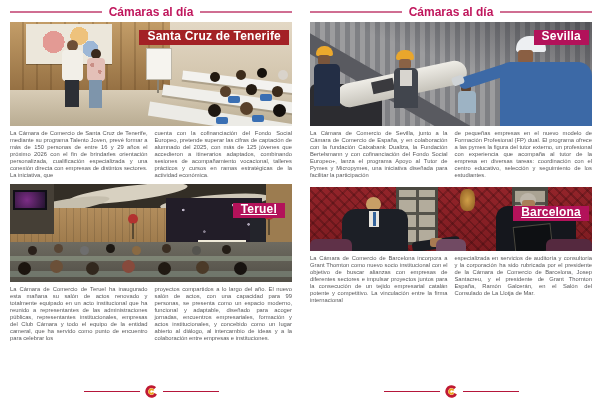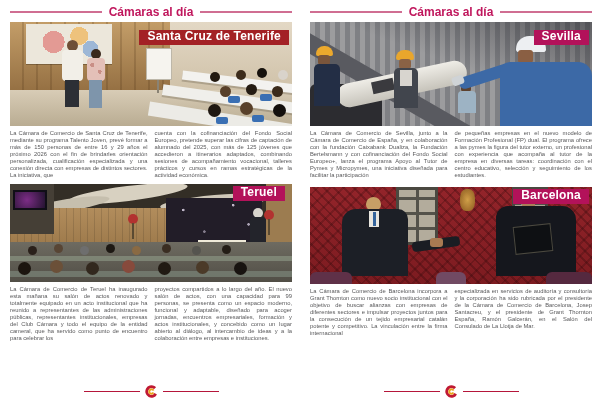--- a/index.html
+++ b/index.html
@@ -6,26 +6,26 @@
   body{width:600px;height:406px;background:#ffffff;font-family:"Liberation Sans",sans-serif;overflow:hidden;-webkit-font-smoothing:antialiased;}
   .spread{display:flex;width:600px;height:406px;}
   .page{position:relative;width:300px;height:406px;box-sizing:border-box;padding:0 8px 0 10px;}
   .masthead{display:flex;align-items:center;gap:7px;height:21px;padding-top:1px;}
   .masthead .rule{flex:1;height:2px;background:#d06e92;}
   .masthead-title{font-size:12px;font-weight:bold;color:#c0175d;white-space:nowrap;}
   figure{margin:0;position:relative;overflow:hidden;background:#888;}
   .ph-ten{height:104px;}
   .ph-sev{height:104px;}
   .ph-ter{height:98px;}
-  .ph-bar{height:97px;}
+  .ph-bar{height:64px;}
   .scene{position:absolute;left:0;top:0;right:0;bottom:0;}
   .scene span{position:absolute;display:block;}
   .tag{position:absolute;top:8px;right:3px;background:#b3125a;color:#fff;font-size:12px;font-weight:bold;padding:1px 8px 3px;line-height:11px;letter-spacing:.2px;}
   .tag.red{background:#a32125;}
-  .tag.low{top:2px;}
+  .tag.low{top:19px;text-decoration:underline;}
   .headline{margin:3px 0 0;font-size:8.7px;line-height:9.6px;font-weight:bold;color:#c8372d;}
   .cols{display:flex;gap:7px;margin-top:4px;}
   .cols p{flex:1;margin:0;font-size:5.8px;line-height:7px;color:#58585a;text-align:justify;}
   .pfooter{position:absolute;left:10px;right:8px;bottom:7px;display:flex;align-items:center;justify-content:center;gap:5px;}
   .pfooter .frule{width:56px;height:1.6px;background:#b5163a;}
   .mt5{margin-top:5px;}
   .mt8{margin-top:8px;}
   .hd{width:10px;height:10px;border-radius:50%;}
   .bag{width:12px;height:7px;border-radius:2px;background:#3a6fb3;}
 

